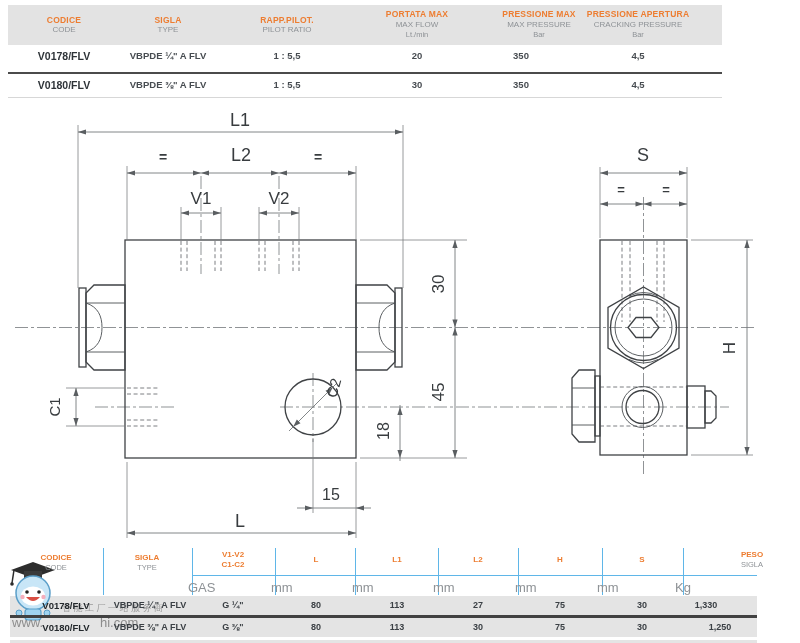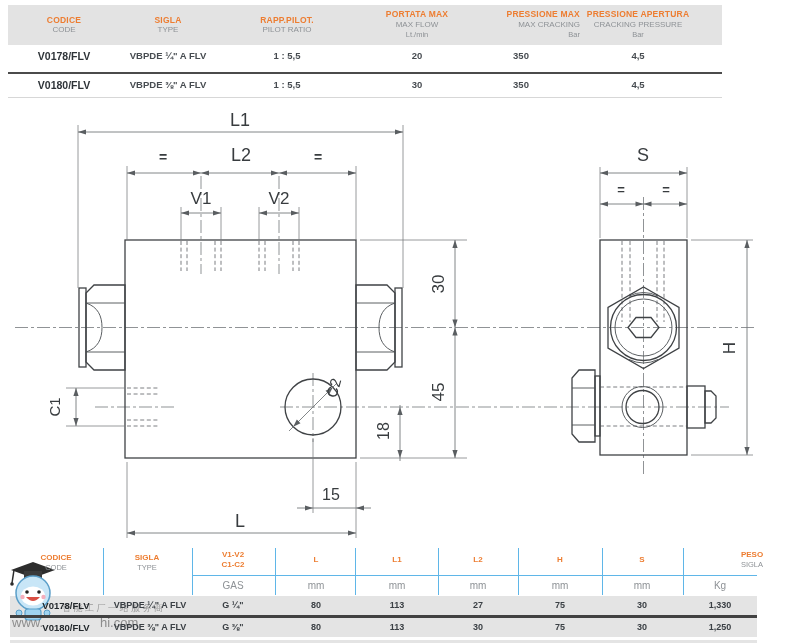--- a/index.html
+++ b/index.html
@@ -20,21 +20,21 @@
   .tt-r1{top:50px;} .tt-r2{top:79px;}
   
   .bt{left:10px;top:545px;width:747px;height:98px;}
   .bt .bg{background:#e4e4e4;left:0;width:747px;height:19px;z-index:1;}
   .bt-sep{left:0;top:70px;width:747px;height:2.5px;background:#414141;z-index:3;}
   .bt-v{width:1px;top:3px;height:47px;background:#5fb6e8;z-index:3;}
   .bt-hl{left:182px;top:30px;width:565px;height:1px;background:#5fb6e8;z-index:3;}
   .bt-h{width:90px;text-align:center;white-space:nowrap;z-index:3;line-height:10px;}
   .bt-h .it{color:#ed7d31;font-size:8px;font-weight:bold;}
   .bt-h .en{color:#8e9296;font-size:7.5px;}
-  .bt-sub{width:90px;text-align:center;color:#8e9296;font-size:10px;z-index:3;}
+  .bt-sub{width:90px;color:#8e9296;font-size:13px;z-index:3;}
   .bt-cell{width:90px;text-align:center;white-space:nowrap;color:#3b4045;font-size:9px;font-weight:600;z-index:3;height:19px;line-height:19px;}
   .bt-code{color:#23282c;font-size:9.5px;font-weight:bold;}
   
   .wm{z-index:2;}
   .wm-brand{left:46px;top:30px;font-size:22px;font-weight:bold;letter-spacing:6px;color:rgba(125,125,125,.85);
             text-shadow:1px 1px 0 #fff,-1px -1px 0 #fff,1px -1px 0 #fff,-1px 1px 0 #fff;white-space:nowrap;}
   .wm-tag{left:52px;top:57px;font-size:9px;letter-spacing:2.5px;color:rgba(135,135,135,.8);white-space:nowrap;}
   .wm-url{top:70px;font-size:13px;color:rgba(125,125,125,.85);white-space:nowrap;}
   
   svg{position:absolute;left:0;top:0;}
@@ -64,23 +64,23 @@
   </div>
   <div class="abs tt-h" style="left:212px;">
     <div class="it">RAPP.PILOT.</div>
       <div class="en">PILOT RATIO</div>
   </div>
   <div class="abs tt-h" style="left:342px;">
     <div class="it">PORTATA MAX</div>
       <div class="en">MAX FLOW</div>
       <div class="u">Lt./min</div>
   </div>
-  <div class="abs tt-h" style="left:430px;text-align:right;">
+  <div class="abs tt-h" style="left:464px;">
     <div class="it">PRESSIONE MAX</div>
-      <div class="en">MAX CRACKING</div>
+      <div class="en">MAX PRESSURE</div>
       <div class="u">Bar</div>
   </div>
   <div class="abs tt-h" style="left:563px;">
     <div class="it">PRESSIONE APERTURA</div>
       <div class="en">CRACKING PRESSURE</div>
       <div class="u">Bar</div>
   </div>
 
   <div class="abs tt-cell tt-code tt-r1" style="left:-11px;">V0178/FLV</div>
   <div class="abs tt-cell tt-r1" style="left:93px;">VBPDE ¼" A FLV</div>
@@ -371,21 +371,21 @@
     <div class="abs bt-sub" style="left:665px;top:35px;">Kg</div>
 
     <div class="abs bt-cell bt-code" style="left:11px;top:51px;">V0178/FLV</div>
     <div class="abs bt-cell" style="left:95px;top:51px;">VBPDE ¼" A FLV</div>
     <div class="abs bt-cell" style="left:178px;top:51px;">G ¼"</div>
     <div class="abs bt-cell" style="left:261px;top:51px;">80</div>
     <div class="abs bt-cell" style="left:342px;top:51px;">113</div>
     <div class="abs bt-cell" style="left:423px;top:51px;">27</div>
     <div class="abs bt-cell" style="left:505px;top:51px;">75</div>
     <div class="abs bt-cell" style="left:587px;top:51px;">30</div>
-    <div class="abs bt-cell" style="left:665px;top:51px;">1,330</div>
+    <div class="abs bt-cell" style="left:651px;top:51px;">1,330</div>
     <div class="abs bt-sep"></div>
 
     <div class="abs bt-cell bt-code" style="left:11px;top:73px;">V0180/FLV</div>
     <div class="abs bt-cell" style="left:95px;top:73px;">VBPDE ⅜" A FLV</div>
     <div class="abs bt-cell" style="left:178px;top:73px;">G ⅜"</div>
     <div class="abs bt-cell" style="left:261px;top:73px;">80</div>
     <div class="abs bt-cell" style="left:342px;top:73px;">113</div>
     <div class="abs bt-cell" style="left:423px;top:73px;">30</div>
     <div class="abs bt-cell" style="left:505px;top:73px;">75</div>
     <div class="abs bt-cell" style="left:587px;top:73px;">30</div>

